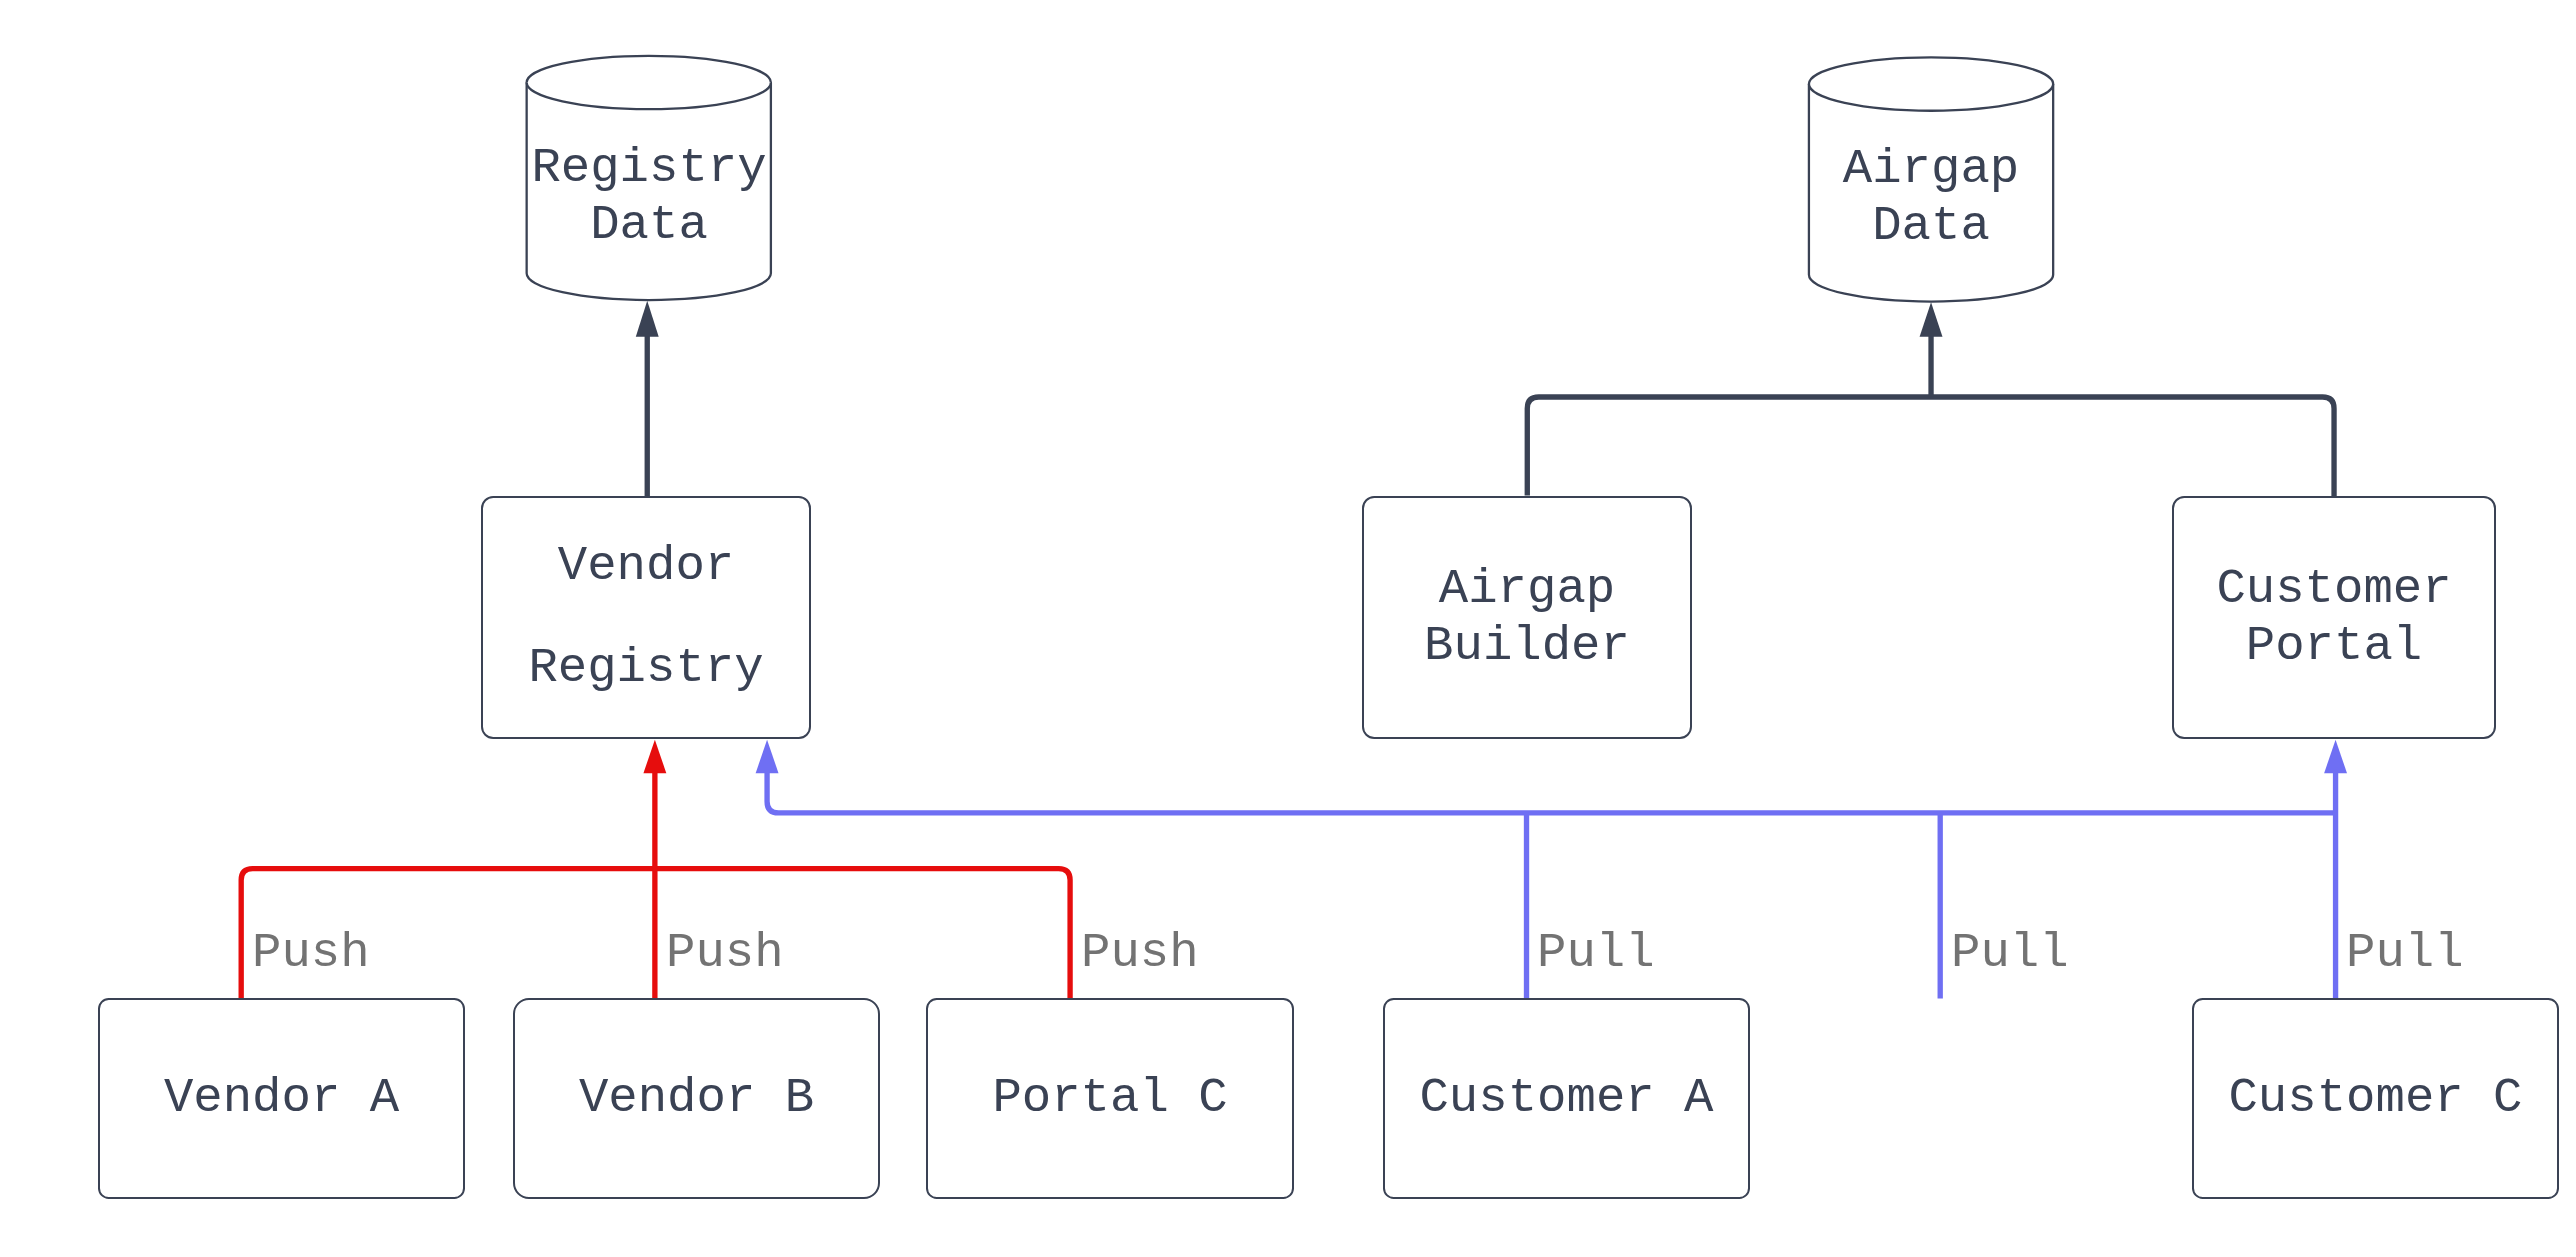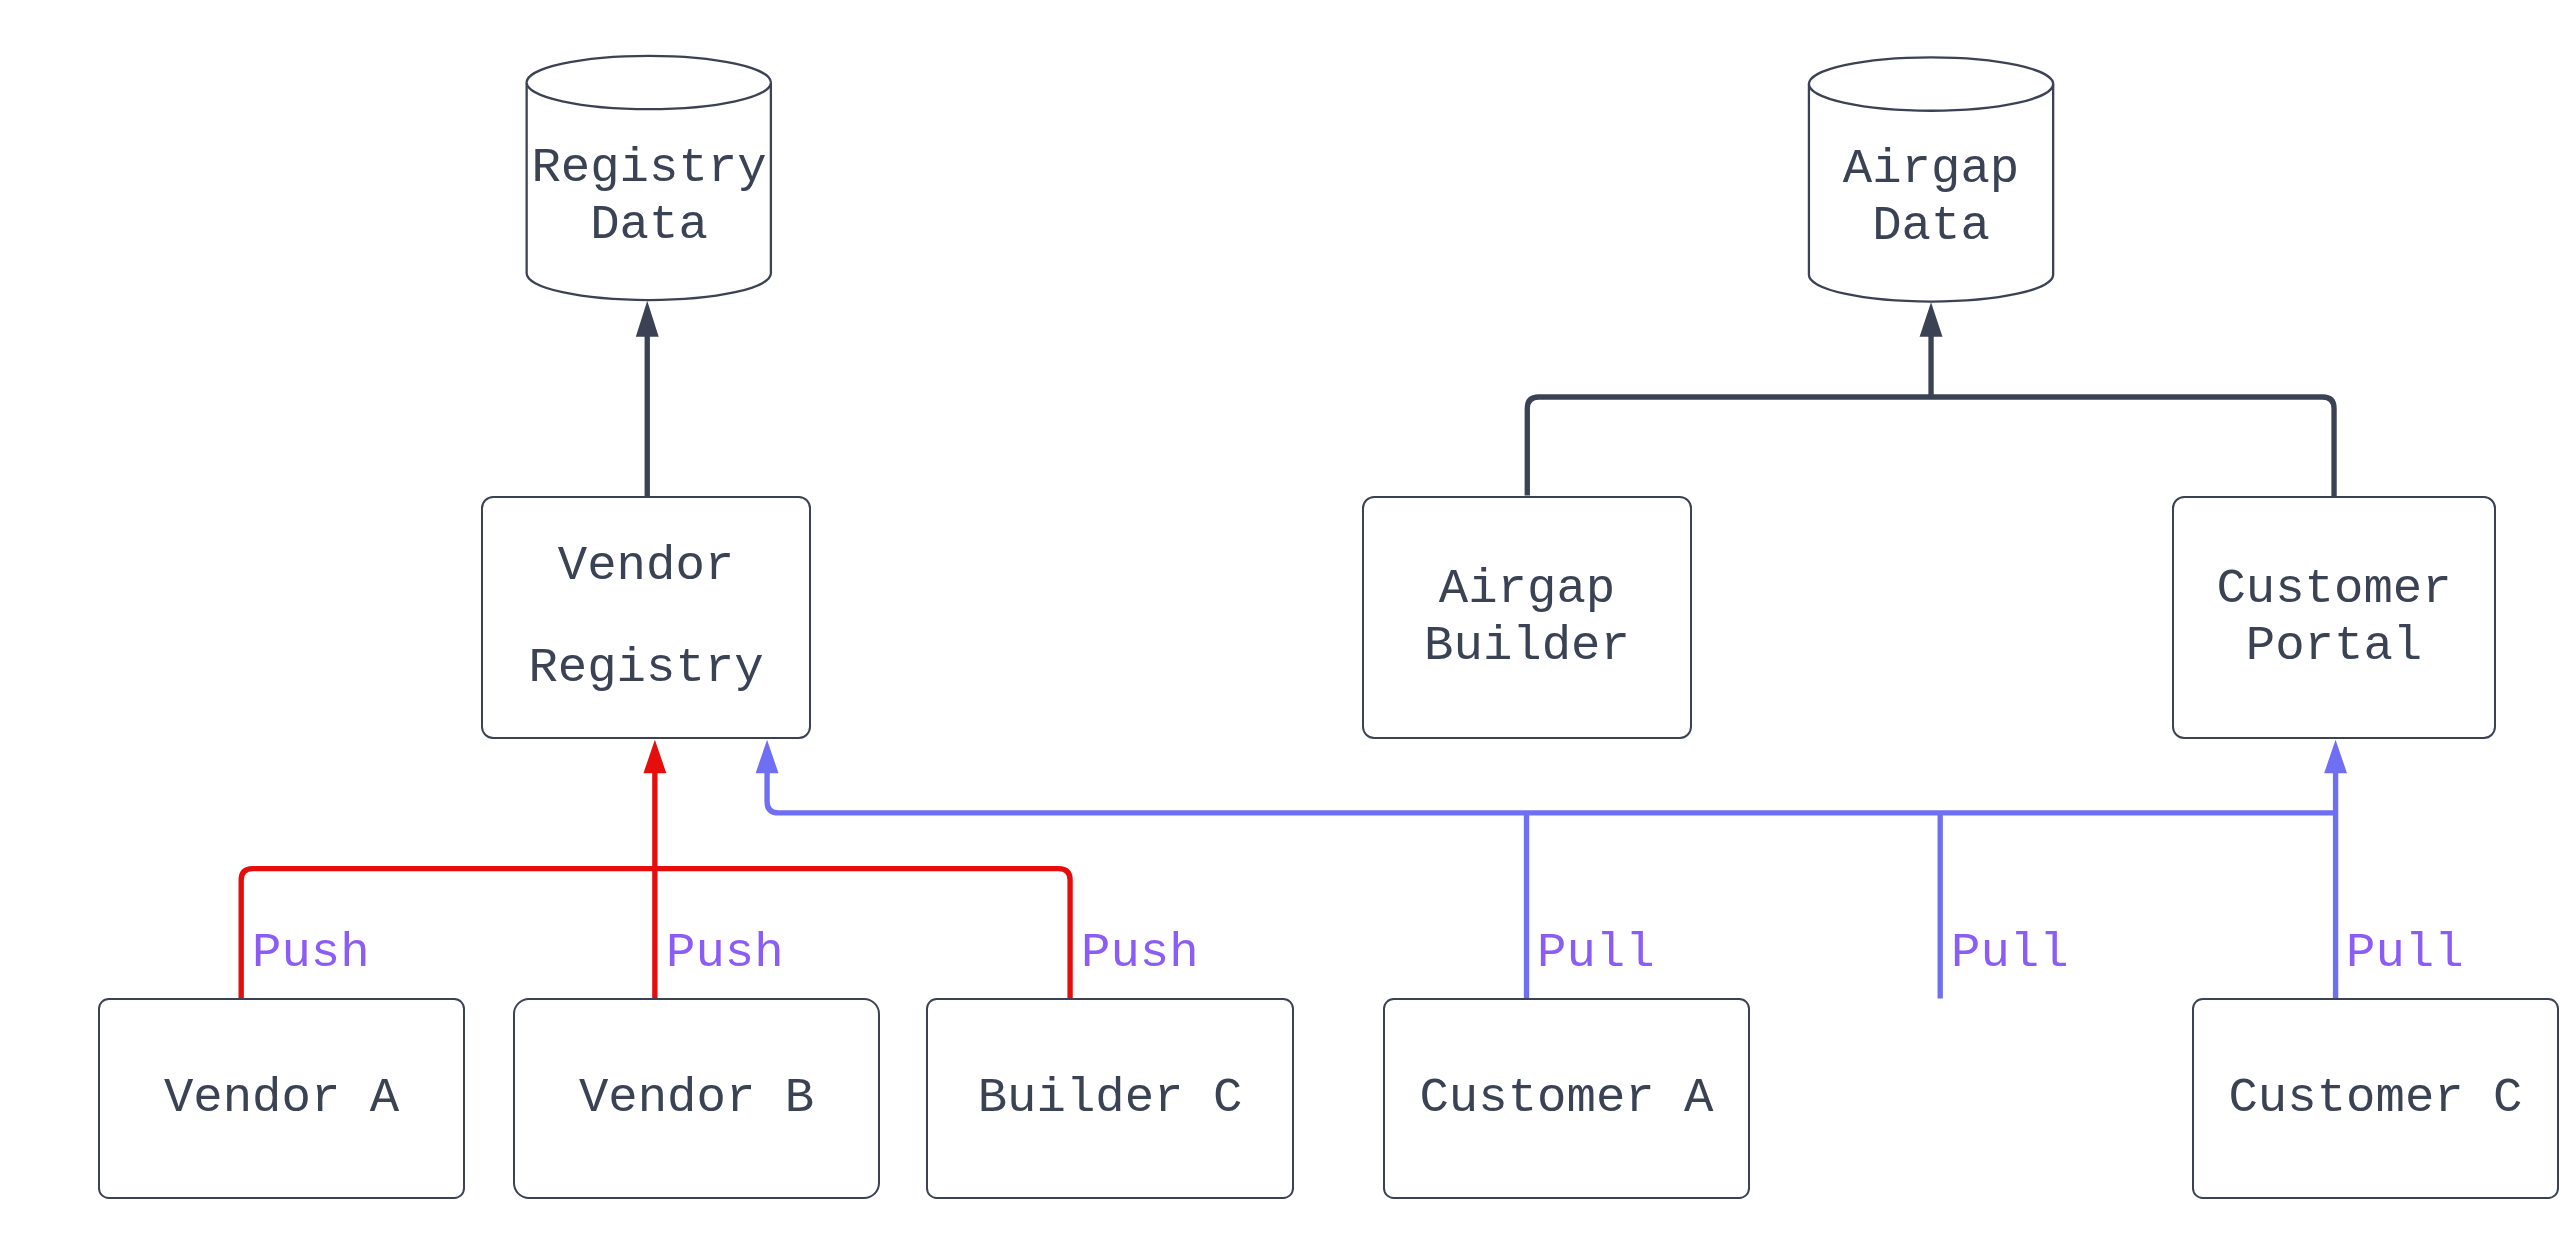--- a/index.html
+++ b/index.html
@@ -58,21 +58,21 @@
     line-height: 57px;
     color: #3a4254;
     padding-top: 38px;
     box-sizing: border-box;
   }
 
   .edge-label {
     position: absolute;
     font-size: 49px;
     line-height: 52px;
-    color: #8b5cf6;
+    color: #737373;
     white-space: nowrap;
   }
 </style>
 </head>
 <body>
 
 <div class="canvas">
 
   <svg class="edges" viewBox="0 0 3375 1648">
 
@@ -127,21 +127,21 @@
     <span>Portal</span>
   </div>
 
   <div class="node node-bottom" style="left:58px; width:367px;">
     <span>Vendor A</span>
   </div>
   <div class="node node-bottom" style="left:473px; width:367px;border-radius:16px;">
     <span>Vendor B</span>
   </div>
   <div class="node node-bottom" style="left:886px; width:368px;">
-    <span>Builder C</span>
+    <span>Portal C</span>
   </div>
   <div class="node node-bottom" style="left:1343px; width:367px;text-align:right;">
     <span>Customer A</span>
   </div>
   <div class="node node-bottom" style="left:2152px; width:367px;">
     <span>Customer C</span>
   </div>
 
   <div class="edge-label" style="left:252px;  top:927px;">Push</div>
   <div class="edge-label" style="left:666px;  top:927px;">Push</div>

